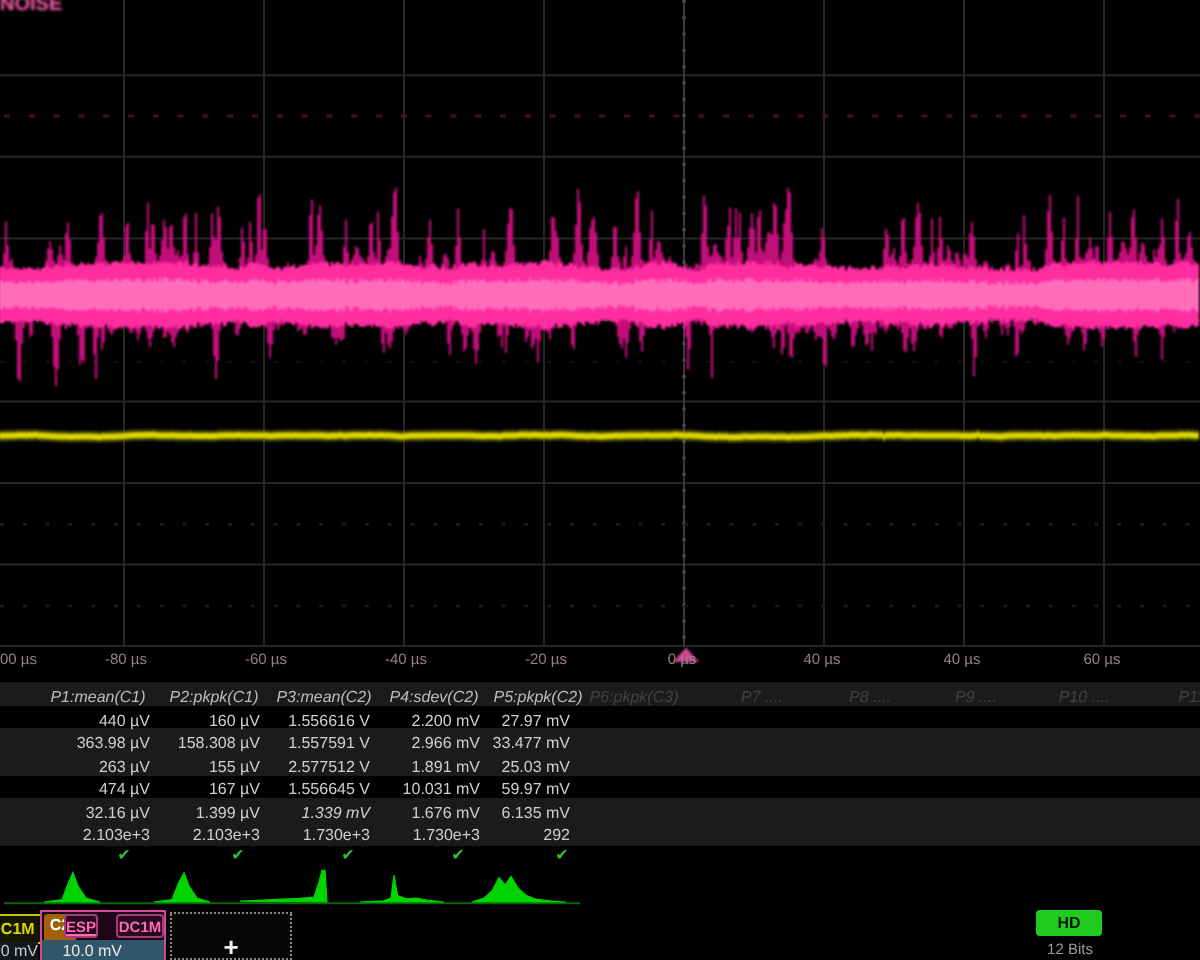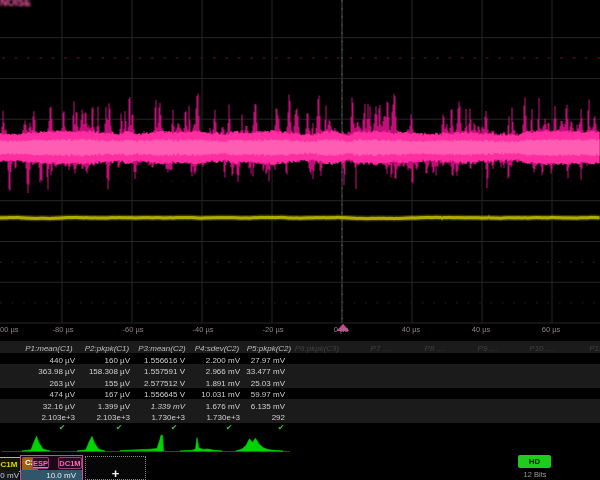--- a/index.html
+++ b/index.html
@@ -31,21 +31,21 @@
   #c2-box{left:20px;top:455px;width:63px;height:26px;border:1px solid #d4489a;background:#1d0716;}
   #c2-badge{position:absolute;left:1px;top:1px;width:16px;height:29px;background:#a16207;
             color:#fff;font-size:8px;font-weight:bold;text-align:center;line-height:12px;
             border-radius:2px;}
   .c2-small{position:absolute;top:1px;height:12px;border:1px solid #a63a7e;border-radius:2px;
             color:#ff6ab5;font-size:7.5px;font-weight:bold;text-align:center;line-height:12px;
             background:#270a1d;box-sizing:border-box;}
   #c2-esp{left:11px;width:17px;text-decoration:underline;}
   #c2-dc1m{left:37px;width:24px;}
   #c2-scale{position:absolute;left:0px;top:14px;width:61px;height:11px;background:#31566a;
-            color:#e9e9e9;font-size:8px;line-height:11px;text-align:right;padding-right:6px;
+            color:#e9e9e9;font-size:8px;line-height:11px;text-align:right;padding-right:21px;
             box-sizing:border-box;}
   #add-box{left:85px;top:456px;width:61px;height:24px;border:1px dotted #8a8a8a;
            background:#060606;color:#f0f0f0;font-size:13px;font-weight:bold;text-align:center;
            line-height:34px;}
   #hd-badge{left:518px;top:455px;width:33px;height:13px;background:#1fcb1f;border-radius:2px;
             color:#041404;font-size:8px;font-weight:bold;text-align:center;line-height:13px;}
   #hd-sub{left:518px;top:470px;width:34px;height:10px;color:#9b9b9b;font-size:7.5px;
           text-align:center;line-height:10px;}
   #tbase-box{left:553px;top:455px;width:47px;height:25px;}
   #tbase-head{position:absolute;left:0;top:0;width:47px;height:13px;background:#e6e6e6;

